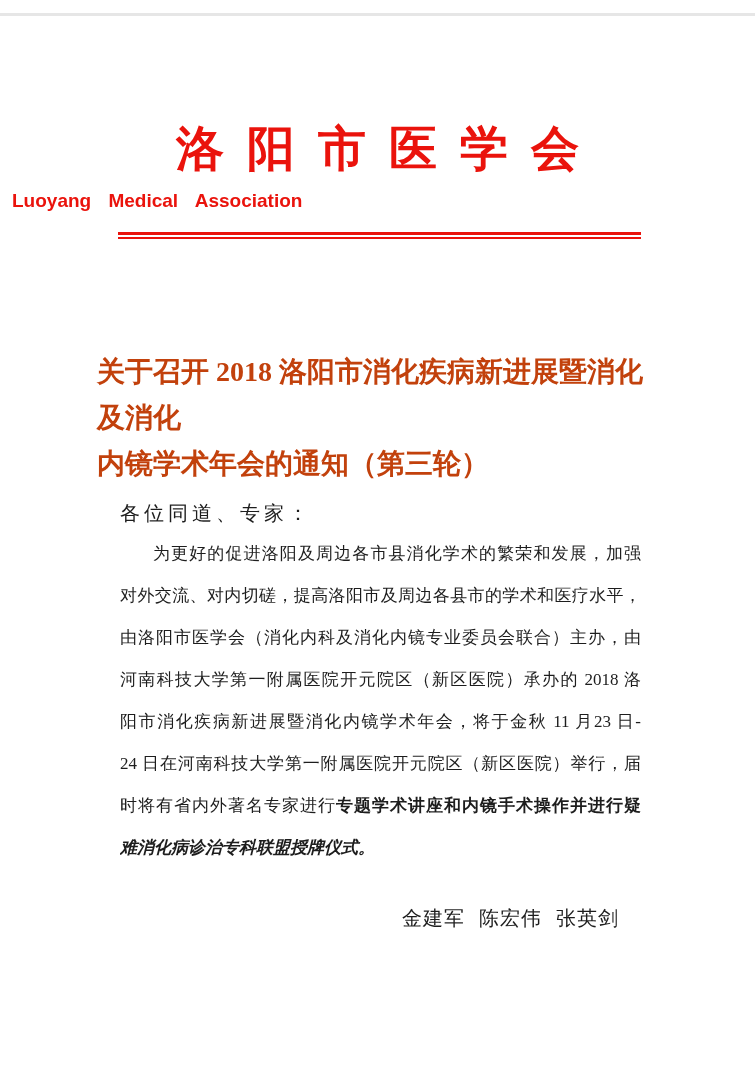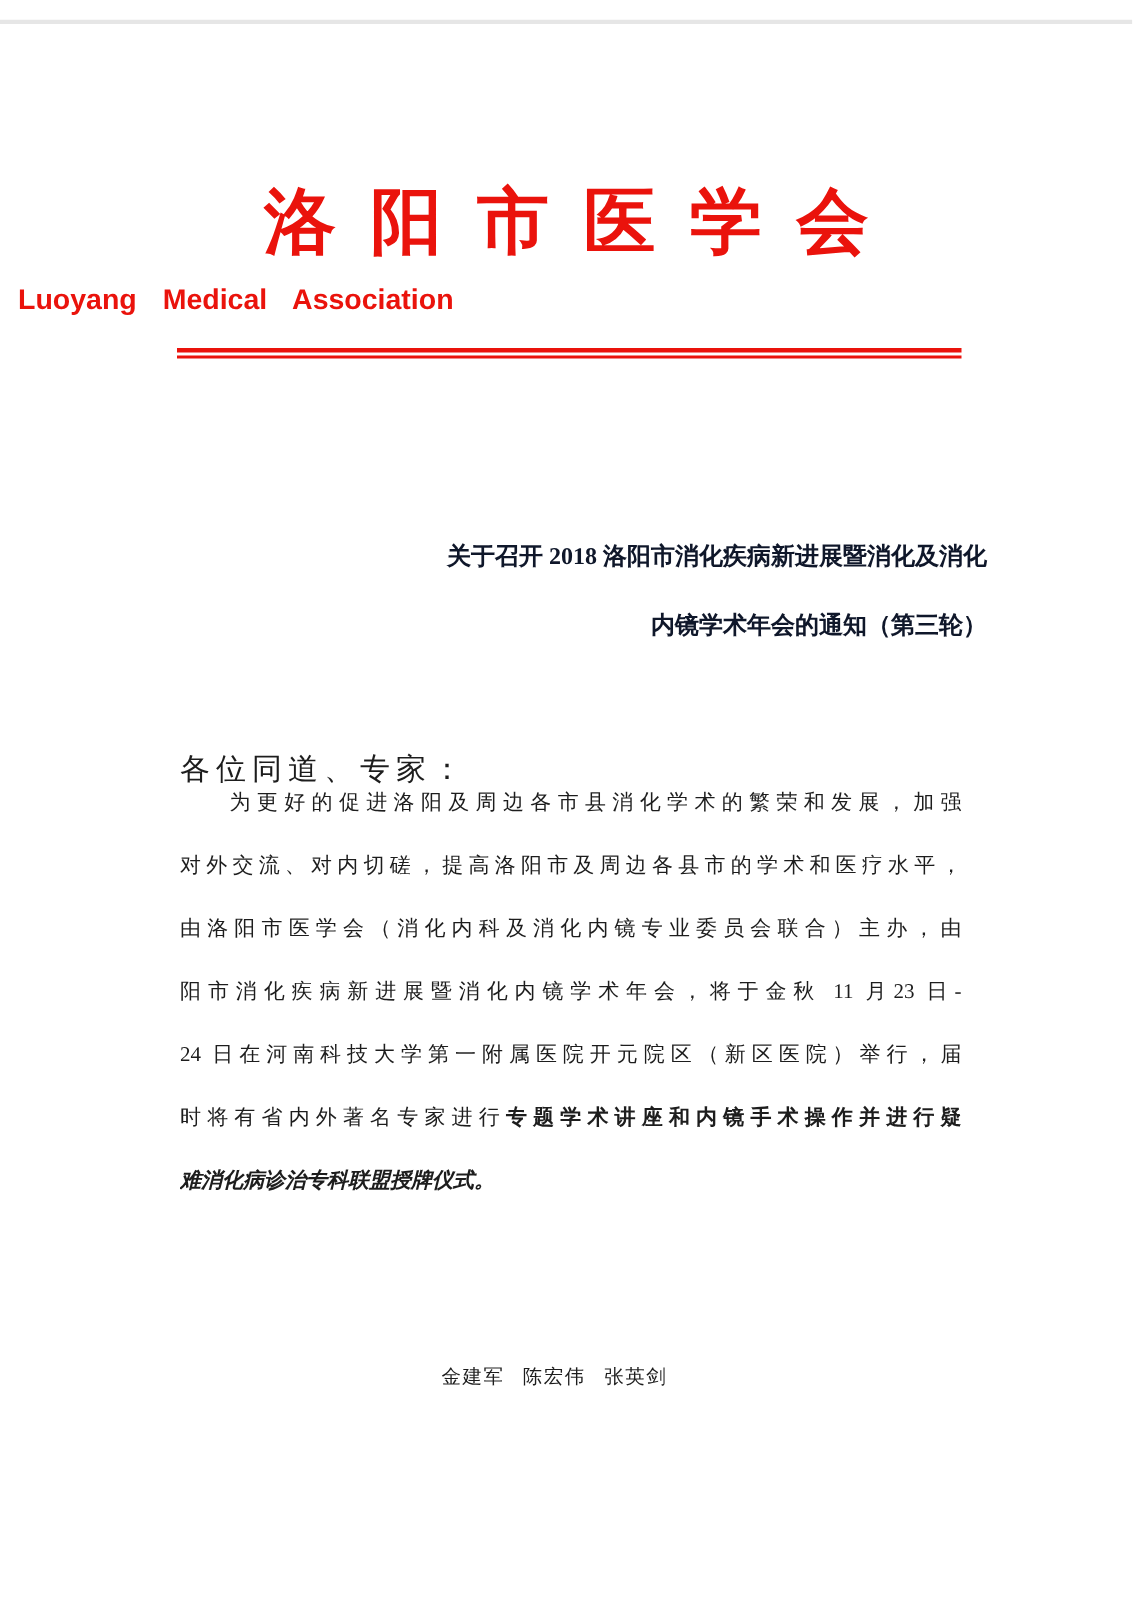--- a/index.html
+++ b/index.html
@@ -55,63 +55,63 @@
     top: 219px; left: 118px;
     width: 523px;
   }
   .rule-thick { height: 3px; background: var(--red); }
   .rule-thin  { height: 2px; background: var(--red); margin-top: 2px; }
 
   .doc-title {
     position: absolute;
     top: 336px; left: 97px;
     width: 561px;
-    text-align: right;
-    font-size: 16px;
+    text-align: left;
+    font-size: 28px;
     font-weight: bold;
     line-height: 46px;
-    color: #0f172a;
+    color: #c2410c;
   }
   .t-line { display: block; }
 
   .salutation {
     position: absolute;
     top: 486px; left: 120px;
     font-size: 20px;
     letter-spacing: 4px;
     line-height: 28px;
     color: var(--ink);
   }
 
   .body-paragraph {
     position: absolute;
-    top: 502px; left: 120px;
+    top: 520px; left: 120px;
     width: 521px;
-    font-size: 14px;
+    font-size: 17px;
     color: var(--ink);
   }
   .body-line {
     height: 42px;
     line-height: 42px;
     overflow: hidden;
     text-align: justify;
     text-align-last: justify;
   }
   .body-line.no-just { text-align: left; text-align-last: left; font-style: italic; }
   .body-line.indent  { text-indent: 33px; }
   .body-line .bold   { font-weight: bold; }
 
   .signature {
     position: absolute;
     top: 891px; left: 120px;
     width: 521px;
     box-sizing: border-box;
     padding-right: 22px;
-    text-align: center;
-    font-size: 13px;
+    text-align: right;
+    font-size: 20px;
     line-height: 28px;
     letter-spacing: 1px;
     word-spacing: 8px;
     color: var(--ink);
   }
 </style>
 </head>
 <body>
 
 <div class="page">
@@ -130,20 +130,21 @@
     <span class="t-line">关于召开 2018 洛阳市消化疾病新进展暨消化及消化</span>
     <span class="t-line">内镜学术年会的通知（第三轮）</span>
   </h1>
 
   <div class="salutation">各位同道、专家：</div>
 
   <div class="body-paragraph">
       <div class="body-line indent"><span>为更好的促进洛阳及周边各市县消化学术的繁荣和发展，加强</span></div>
       <div class="body-line"><span>对外交流、对内切磋，提高洛阳市及周边各县市的学术和医疗水平，</span></div>
       <div class="body-line"><span>由洛阳市医学会（消化内科及消化内镜专业委员会联合）主办，由</span></div>
+      <div class="body-line"><span>河南科技大学第一附属医院开元院区（新区医院）承办的 2018 洛</span></div>
       <div class="body-line"><span>阳市消化疾病新进展暨消化内镜学术年会，将于金秋 11 月23 日-</span></div>
       <div class="body-line"><span>24 日在河南科技大学第一附属医院开元院区（新区医院）举行，届</span></div>
       <div class="body-line"><span>时将有省内外著名专家进行</span><span class="bold">专题学术讲座和内镜手术操作并进行疑</span></div>
       <div class="body-line no-just"><span class="bold">难消化病诊治专科联盟授牌仪式。</span></div>
     </div>
 
   <div class="signature">金建军 陈宏伟 张英剑</div>
 </div>
 
 </body></html>

